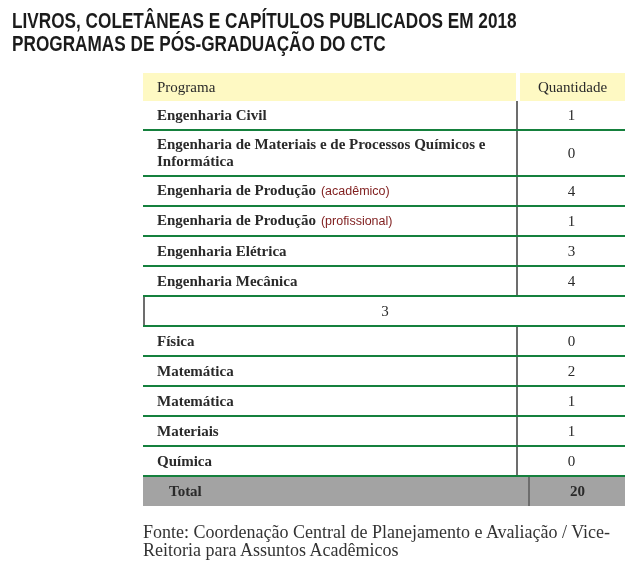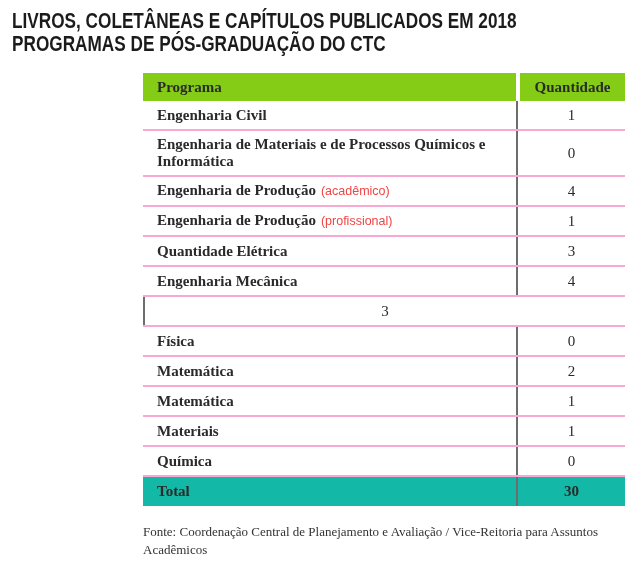--- a/index.html
+++ b/index.html
@@ -26,70 +26,71 @@
   }
 
   
   .pub-table {
     position: absolute;
     left: 143px; top: 73px;
     width: 482px;
   }
   .thead { display: flex; height: 28px; }
   .th {
-    background: #84cc16;
+    background: #fef9c3;
     display: flex; align-items: center;
-    font-weight: bold; font-size: 15px; color: #2a2a2a;
+    font-weight: normal; font-size: 15px; color: #2a2a2a;
     box-sizing: border-box;
   }
   .th-program { width: 373px; padding-left: 14px; }
   .th-gap { width: 4px; background: #ffffff; }
   .th-qty { flex: 1; justify-content: center; }
 
   .row {
     display: flex;
     min-height: 30px;
-    border-bottom: 2px solid #f9a8d4;
+    border-bottom: 2px solid #15803d;
     box-sizing: border-box;
   }
   .cell-program {
     width: 373px;
     box-sizing: border-box;
     padding: 5px 12px 5px 14px;
     display: flex; align-items: center;
     font-weight: bold; font-size: 15px; line-height: 17px;
     color: #2a2a2a;
   }
   .cell-program .suffix {
     font-family: "Liberation Sans", sans-serif;
     font-weight: normal;
     font-size: 12.5px;
-    color: #ef4444;
+    color: #7f1d1d;
     margin-left: 5px;
   }
   .cell-qty {
     flex: 1;
     border-left: 2px solid #6d6d6d;
     display: flex; align-items: center; justify-content: center;
     font-size: 15px; color: #2a2a2a;
   }
 
   .row-total {
-    background: #14b8a6;
+    background: #a3a3a3;
     border-bottom: none;
     min-height: 29px;
+    padding-left: 12px;
   }
   .row-total .cell-program, .row-total .cell-qty { font-weight: bold; }
 
   
   .footer {
     position: absolute;
     left: 143px; top: 523px;
     width: 484px;
-    font-size: 13px;
+    font-size: 18px;
     line-height: 18px;
     color: #333333;
   }
   .footer .received { margin-top: 4px; }
 </style>
 </head>
 <body>
 
 <div class="doc-title">
   <div>LIVROS, COLETÂNEAS E CAPÍTULOS PUBLICADOS EM 2018</div>
@@ -122,21 +123,21 @@
     <div class="cell-qty">4</div>
   </div>
   <div class="row">
     <div class="cell-program">
         <div><span>Engenharia de Produção</span><span class="suffix">(profissional)</span></div>
       </div>
     <div class="cell-qty">1</div>
   </div>
   <div class="row">
     <div class="cell-program">
-        <div><span>Quantidade Elétrica</span></div>
+        <div><span>Engenharia Elétrica</span></div>
       </div>
     <div class="cell-qty">3</div>
   </div>
   <div class="row">
     <div class="cell-program">
         <div><span>Engenharia Mecânica</span></div>
       </div>
     <div class="cell-qty">4</div>
   </div>
   <div class="row">
@@ -170,19 +171,19 @@
     <div class="cell-program">
         <div><span>Química</span></div>
       </div>
     <div class="cell-qty">0</div>
   </div>
 
   <div class="row row-total">
     <div class="cell-program">
         <div><span>Total</span></div>
       </div>
-    <div class="cell-qty">30</div>
+    <div class="cell-qty">20</div>
   </div>
 </div>
 
 <div class="footer">
   <div class="source">Fonte: Coordenação Central de Planejamento e Avaliação / Vice-Reitoria para Assuntos Acadêmicos</div>
 </div>
 
 </body></html>

